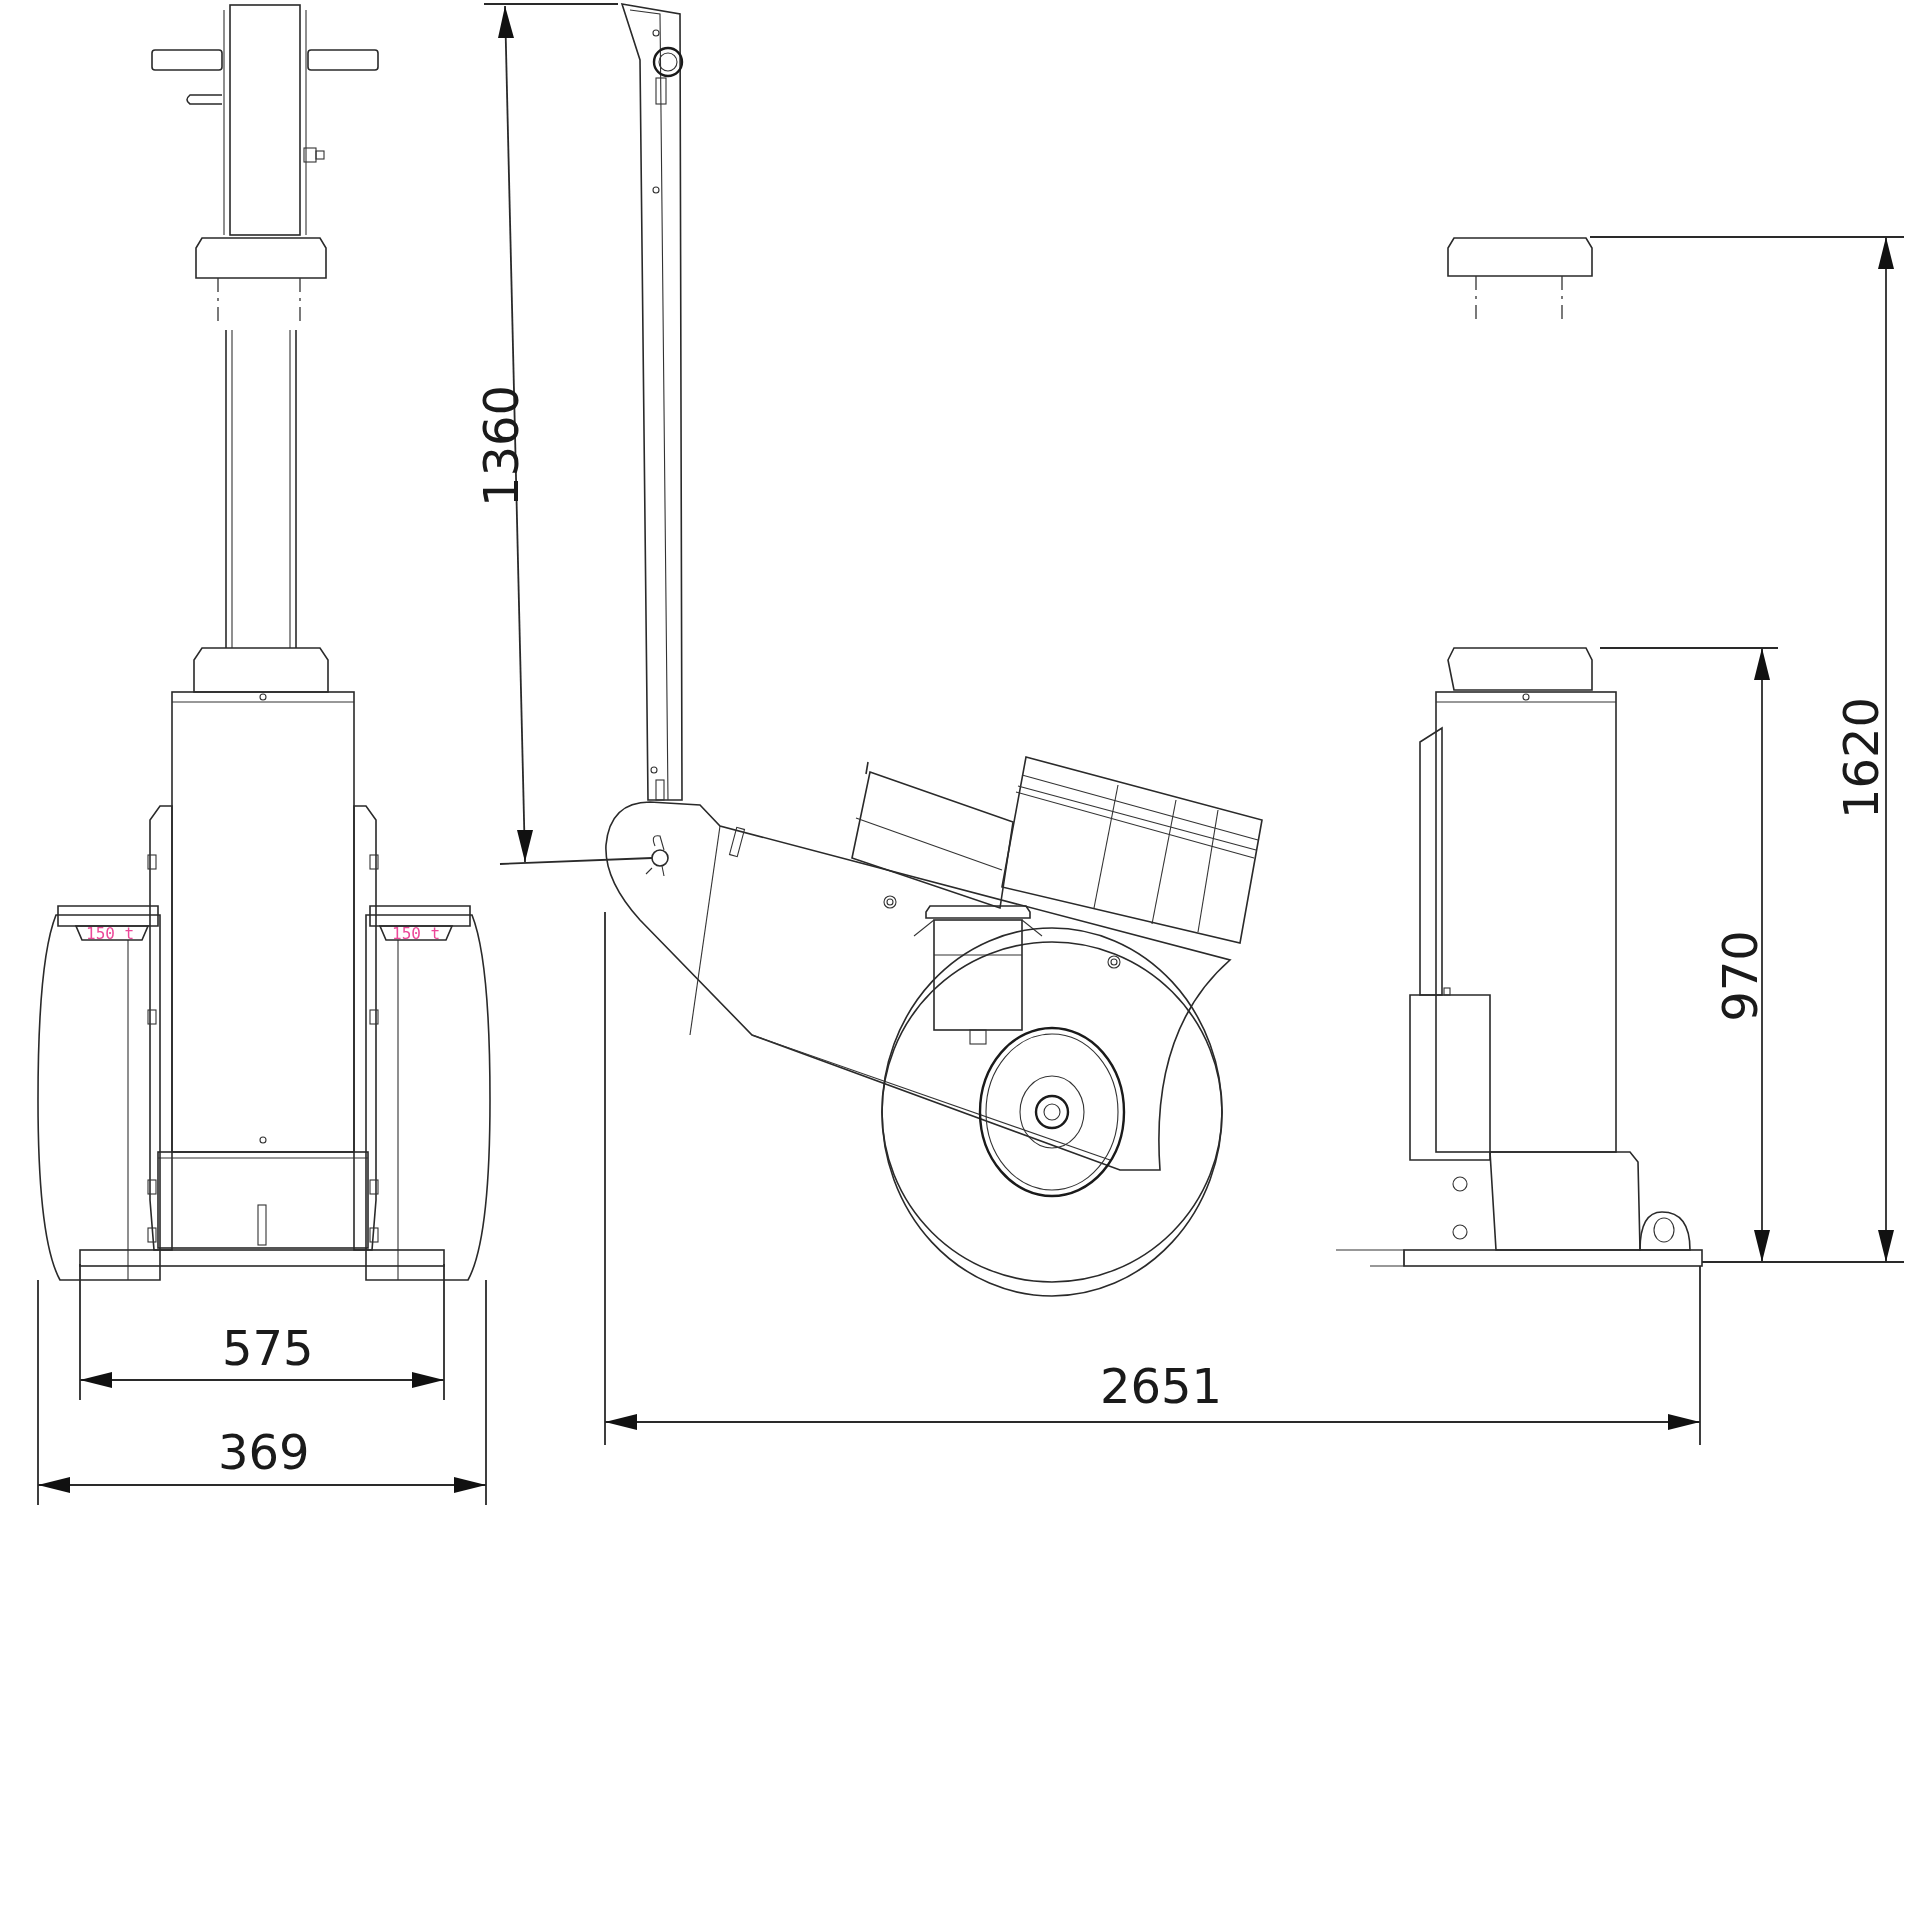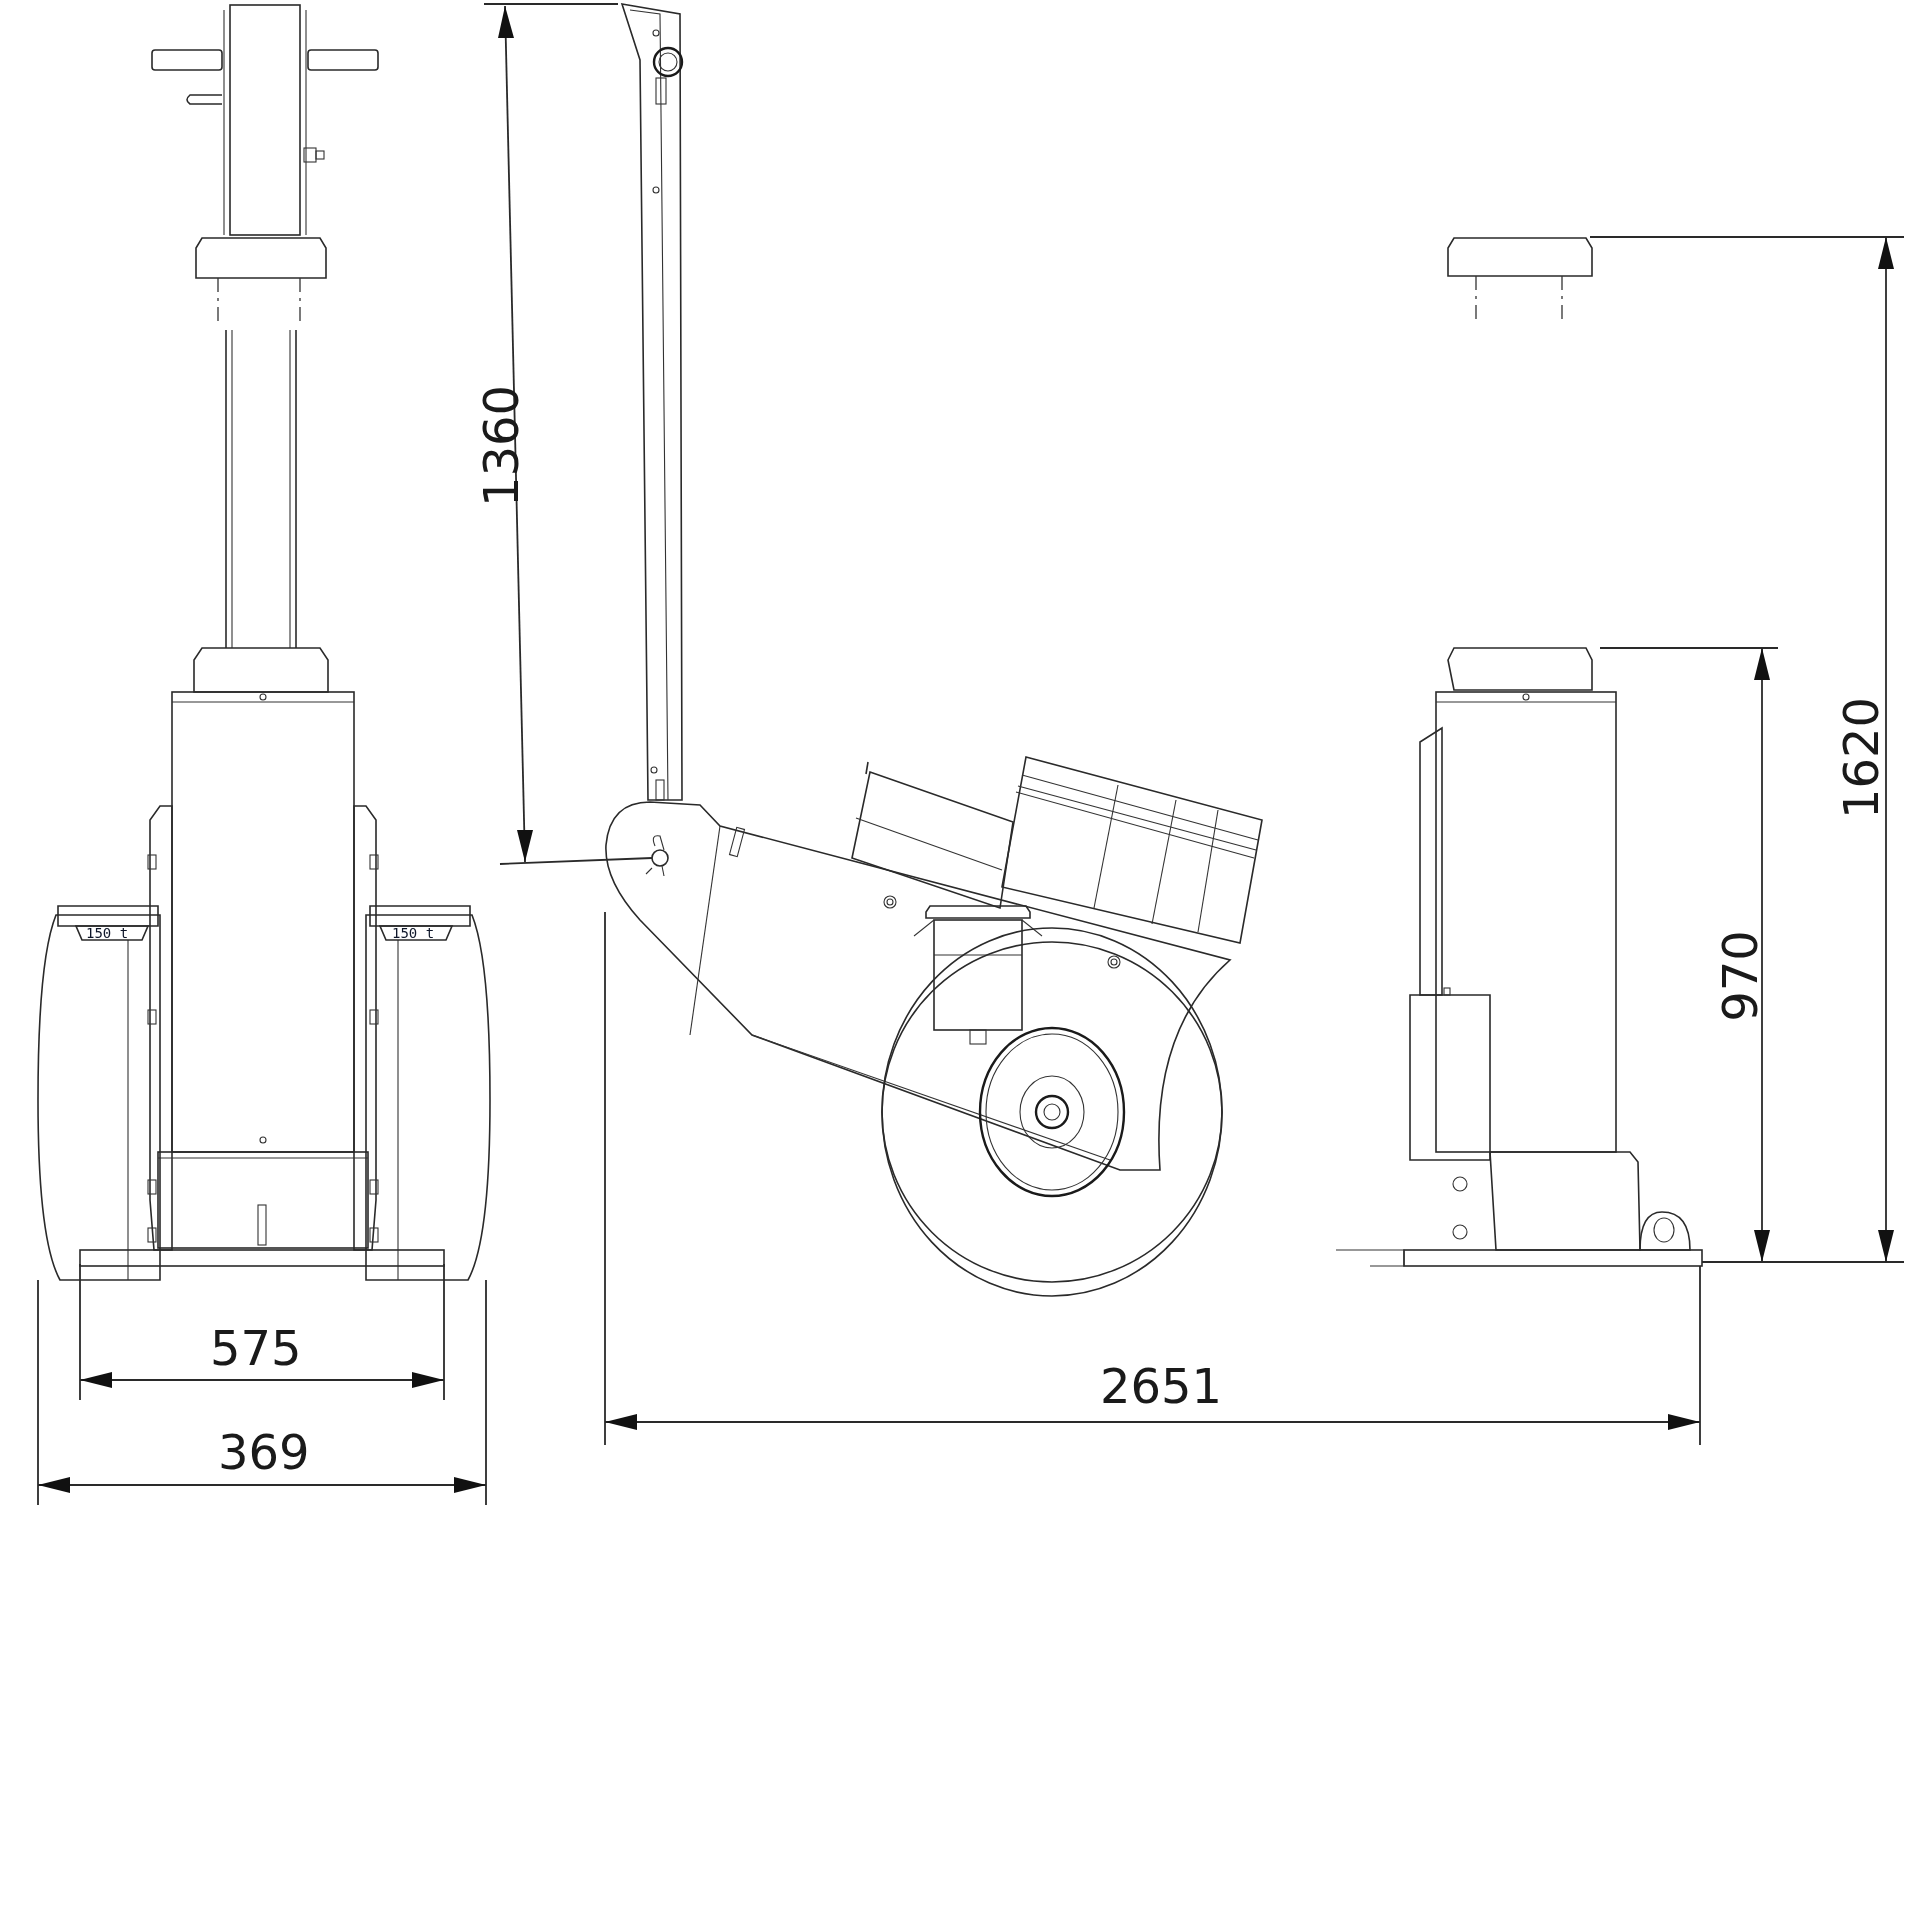--- a/index.html
+++ b/index.html
@@ -6,21 +6,21 @@
   body { width: 1920px; height: 1920px; position: relative; overflow: hidden; font-family: "DejaVu Sans", sans-serif; }
   #drawing { position: absolute; left: 0; top: 0; width: 1920px; height: 1920px; }
   .ln { fill: none; stroke: #2a2a2a; stroke-width: 1.6; }
   .thin { fill: none; stroke: #333; stroke-width: 1.1; }
   .thick { fill: none; stroke: #1a1a1a; stroke-width: 2.4; }
   .dash { fill: none; stroke: #333; stroke-width: 1.3; stroke-dasharray: 14 6 3 6; }
   .dim { fill: none; stroke: #2a2a2a; stroke-width: 1.8; }
   .arrow { fill: #111; stroke: none; }
   .dimtxt { position: absolute; font-family: "DejaVu Sans", sans-serif; font-size: 48px; color: #1a1a1a; line-height: 1; white-space: nowrap; }
   .vert { transform: rotate(-90deg); transform-origin: center center; }
-  .tag { position: absolute; font-family: "DejaVu Sans Mono", monospace; font-size: 14px; color: #0f172a; line-height: 1; }
+  .tag { position: absolute; font-family: "DejaVu Sans Mono", monospace; font-size: 16px; color: #ec4899; line-height: 1; }
 </style>
 </head>
 <body>
 
 <svg id="drawing" viewBox="0 0 1920 1920" xmlns="http://www.w3.org/2000/svg">
 
   <g>
 
     <rect class="ln" x="230" y="5" width="70" height="230"></rect>
     <line class="thin" x1="224" y1="10" x2="224" y2="235"></line>
@@ -189,18 +189,18 @@
     <line class="dim" x1="1702" y1="1262" x2="1904" y2="1262"></line>
     <line class="dim" x1="1886" y1="237" x2="1886" y2="1262"></line>
     <polygon class="arrow" points="1886,237 1878,269 1894,269"></polygon>
     <polygon class="arrow" points="1886,1262 1878,1230 1894,1230"></polygon>
   </g>
 </svg>
 
 <span class="tag" style="left:86px; top:926px;">150 t</span>
 <span class="tag" style="left:392px; top:926px;">150 t</span>
 
-<span class="dimtxt" style="left:210px; top:1324px;">575</span>
+<span class="dimtxt" style="left:222px; top:1324px;">575</span>
 <span class="dimtxt" style="left:218px; top:1428px;">369</span>
 <span class="dimtxt" style="left:1100px; top:1362px;">2651</span>
 <span class="dimtxt vert" style="left:440px; top:422px;">1360</span>
 <span class="dimtxt vert" style="left:1694px; top:952px;">970</span>
 <span class="dimtxt vert" style="left:1800px; top:734px;">1620</span>
 
 </body></html>

